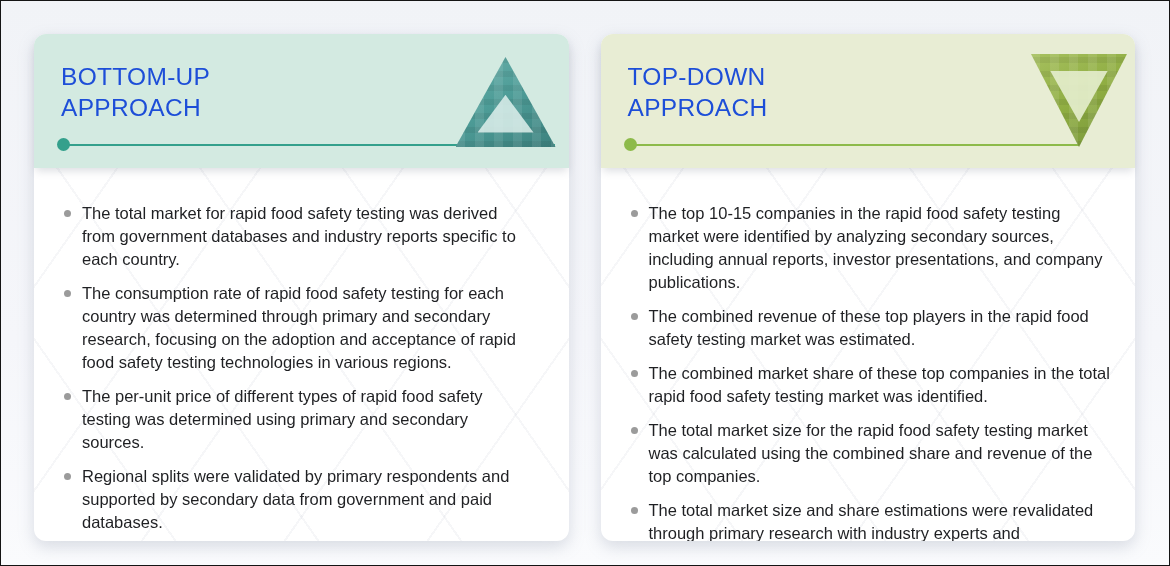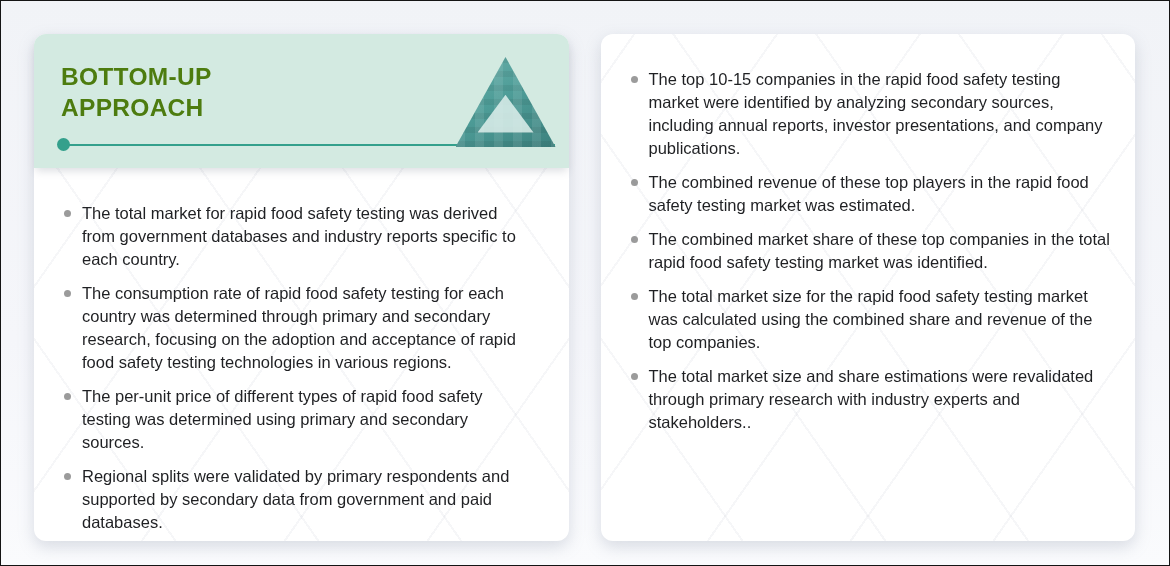--- a/index.html
+++ b/index.html
@@ -30,23 +30,23 @@
     height:134px;
     border-radius:12px 12px 0 0;
     background:var(--header-bg);
     padding:28px 0 0 27px;
     box-shadow:0 5px 9px -2px rgba(95,105,125,0.22);
     z-index:1;
   }
   .panel-title {
     font-size:24.5px;
     line-height:30.5px;
-    font-weight:700;
+    font-weight:400;
     letter-spacing:0.3px;
-    color:#4d7c0f;
+    color:#1d4ed8;
     width:230px;
     text-transform:uppercase;
   }
   .accent-line {
     position:absolute;
     left:30px; bottom:22px; height:2px;
     background:var(--accent);
   }
   .panel-up .accent-line { right:14px; }
   .panel-down .accent-line { right:56px; }
@@ -158,20 +158,28 @@
         </li>
         <li class="bullet">
           <span class="dot"></span>
           <span class="bullet-text">Regional splits were validated by primary respondents and supported by secondary data from government and paid databases.</span>
         </li>
       </ul>
     </div>
   </section>
 
   <section class="panel panel-down" style="--header-bg: #e8edd4; --accent: #8dba4a; --tri: #8fad42; --tri-inner: rgba(230,238,206,0.9);">
+    <header class="panel-header">
+      <h2 class="panel-title">TOP-DOWN APPROACH</h2>
+      <div class="accent-line"></div>
+      <span class="accent-dot"></span>
+      <div class="tri tri-down">
+        <div class="tri-inner"></div>
+      </div>
+    </header>
     <div class="panel-body">
       <ul class="bullet-list">
         <li class="bullet">
           <span class="dot"></span>
           <span class="bullet-text">The top 10-15 companies in the rapid food safety testing market were identified by analyzing secondary sources, including annual reports, investor presentations, and company publications.</span>
         </li>
         <li class="bullet">
           <span class="dot"></span>
           <span class="bullet-text">The combined revenue of these top players in the rapid food safety testing market was estimated.</span>
         </li>

